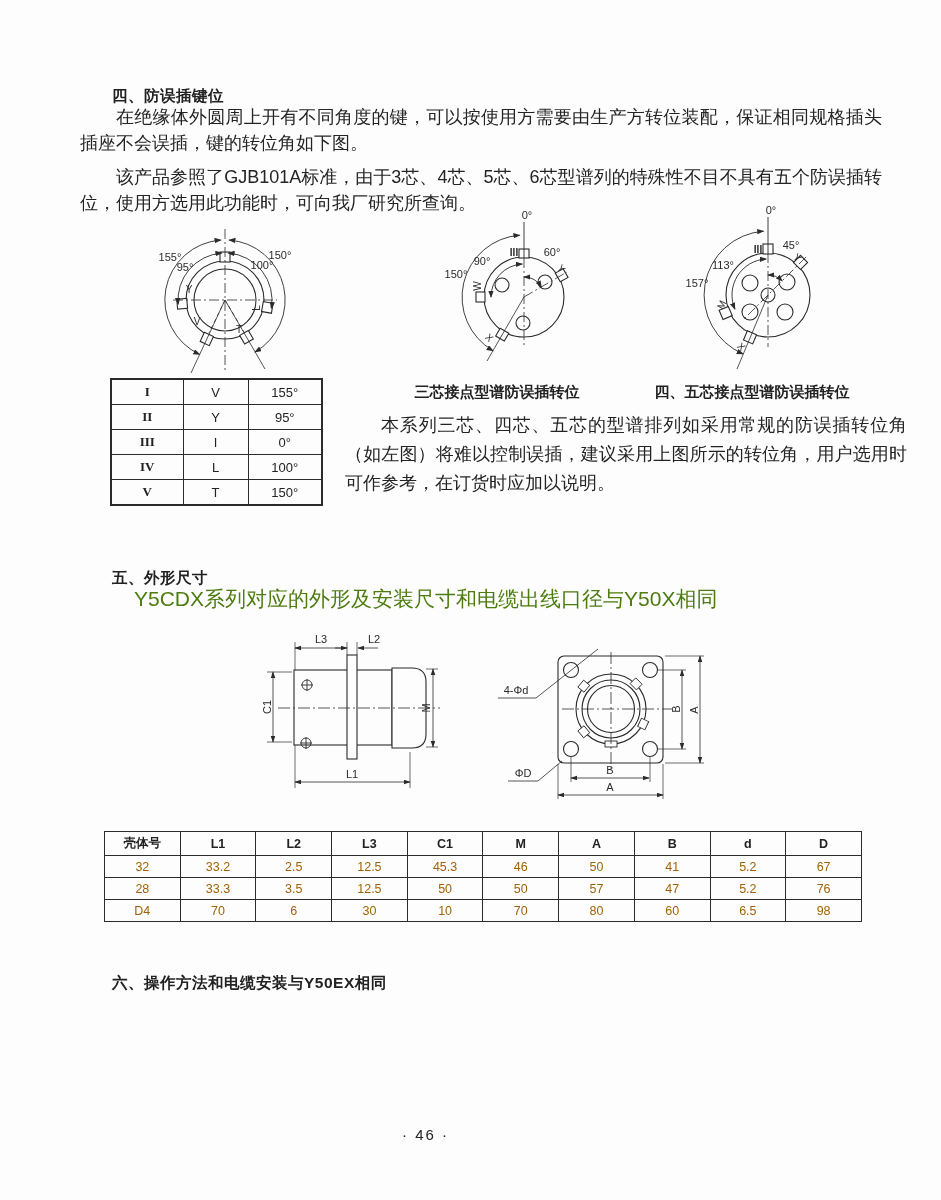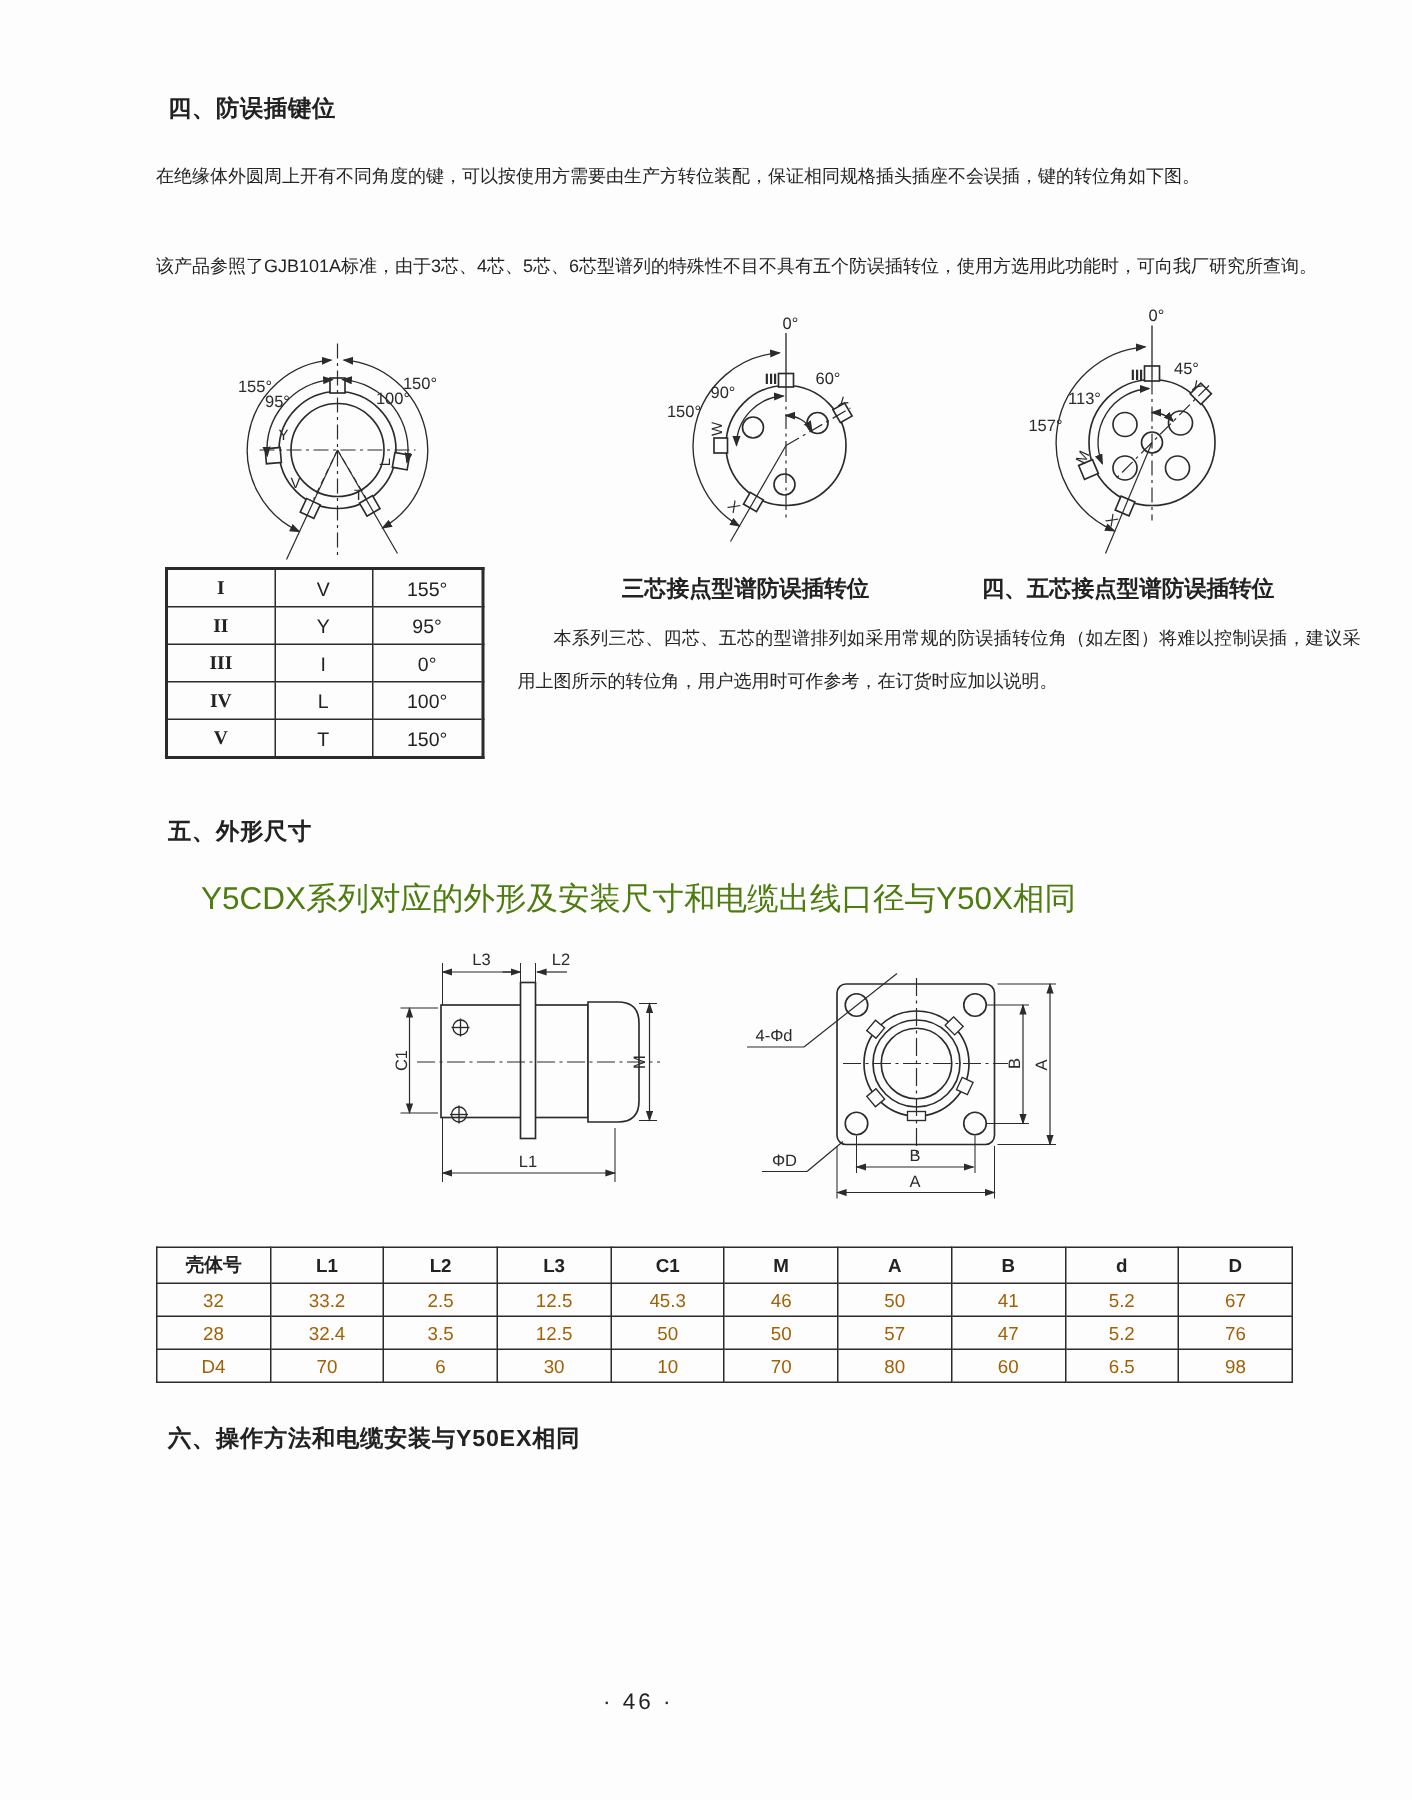--- a/index.html
+++ b/index.html
@@ -2,22 +2,22 @@
 <html><head>
 <meta charset="utf-8">
 <style>
   html,body{margin:0;padding:0;}
   body{
     width:941px;height:1200px;position:relative;overflow:hidden;
     background:#fdfdfd;color:#222;
     font-family:"Liberation Sans","DejaVu Sans",sans-serif;
   }
   .abs{position:absolute;}
-  .heading{font-size:15.5px;font-weight:bold;letter-spacing:0.5px;}
-  .para{font-size:12px;line-height:26px;text-align:justify;text-indent:2em;color:#242424;}
+  .heading{font-size:15.5px;font-weight:bold;letter-spacing:0.5px;margin-top:24px;}
+  .para{font-size:18px;line-height:26px;text-align:justify;text-indent:2em;color:#242424;}
   .caption{font-size:15px;font-weight:bold;white-space:nowrap;}
   .note{font-size:21px;color:#4d7c0f;}
   
   table{border-collapse:collapse;background:#fdfdfd;}
   .keytab{width:211px;border:2px solid #2b2b2b;table-layout:fixed;}
   .keytab th,.keytab td{border:1.4px solid #2b2b2b;text-align:center;vertical-align:middle;padding:1px 2px;}
   .keytab th{font-size:12.5px;font-weight:600;line-height:1.3;height:34px;}
   .keytab td{font-size:13px;height:22px;}
   .roman{font-family:"Liberation Serif","DejaVu Serif",serif;font-weight:bold;}
   
@@ -346,21 +346,21 @@
     <td>12.5</td>
     <td>45.3</td>
     <td>46</td>
     <td>50</td>
     <td>41</td>
     <td>5.2</td>
     <td>67</td>
   </tr>
   <tr>
     <td>28</td>
-    <td>32.4</td>
+    <td>33.3</td>
     <td>3.5</td>
     <td>12.5</td>
     <td>50</td>
     <td>50</td>
     <td>57</td>
     <td>47</td>
     <td>5.2</td>
     <td>76</td>
   </tr>
   <tr>

